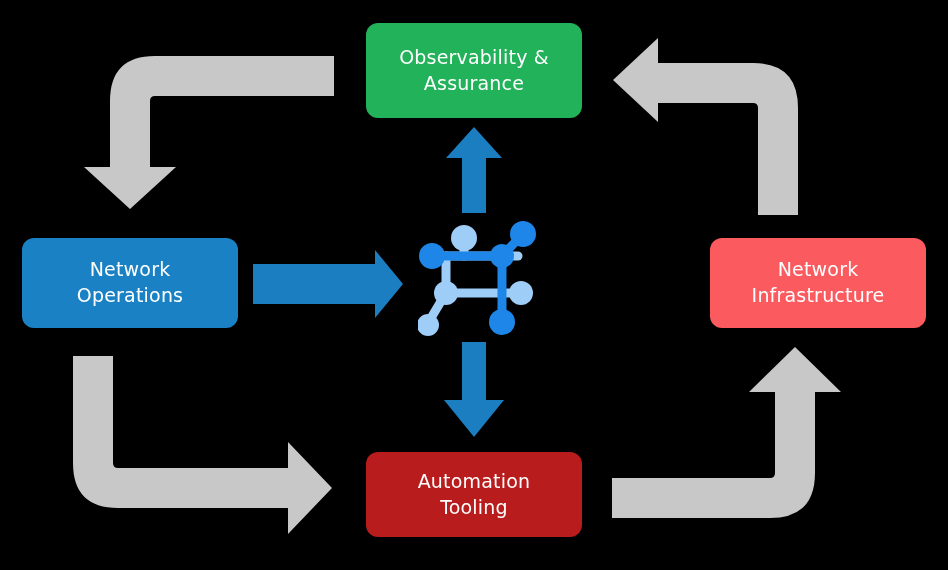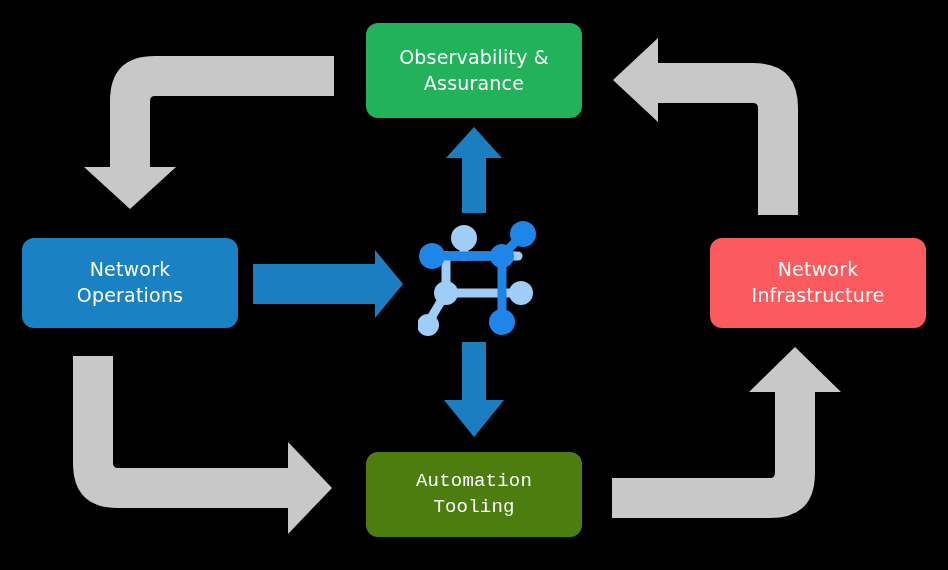--- a/index.html
+++ b/index.html
@@ -132,18 +132,18 @@
   <div class="node-box" id="box-network-operations" style="background:#1a82c4;">
     <span>Network
 Operations</span>
   </div>
 
   <div class="node-box" id="box-network-infrastructure" style="background:#fb5a5f;">
     <span>Network
 Infrastructure</span>
   </div>
 
-  <div class="node-box" id="box-automation-tooling" style="background:#4d7c0f;font-family:Liberation Mono, monospace;">
+  <div class="node-box" id="box-automation-tooling" style="background:#b91c1c;">
     <span>Automation
 Tooling</span>
   </div>
 
 </div>
 
 </body></html>

